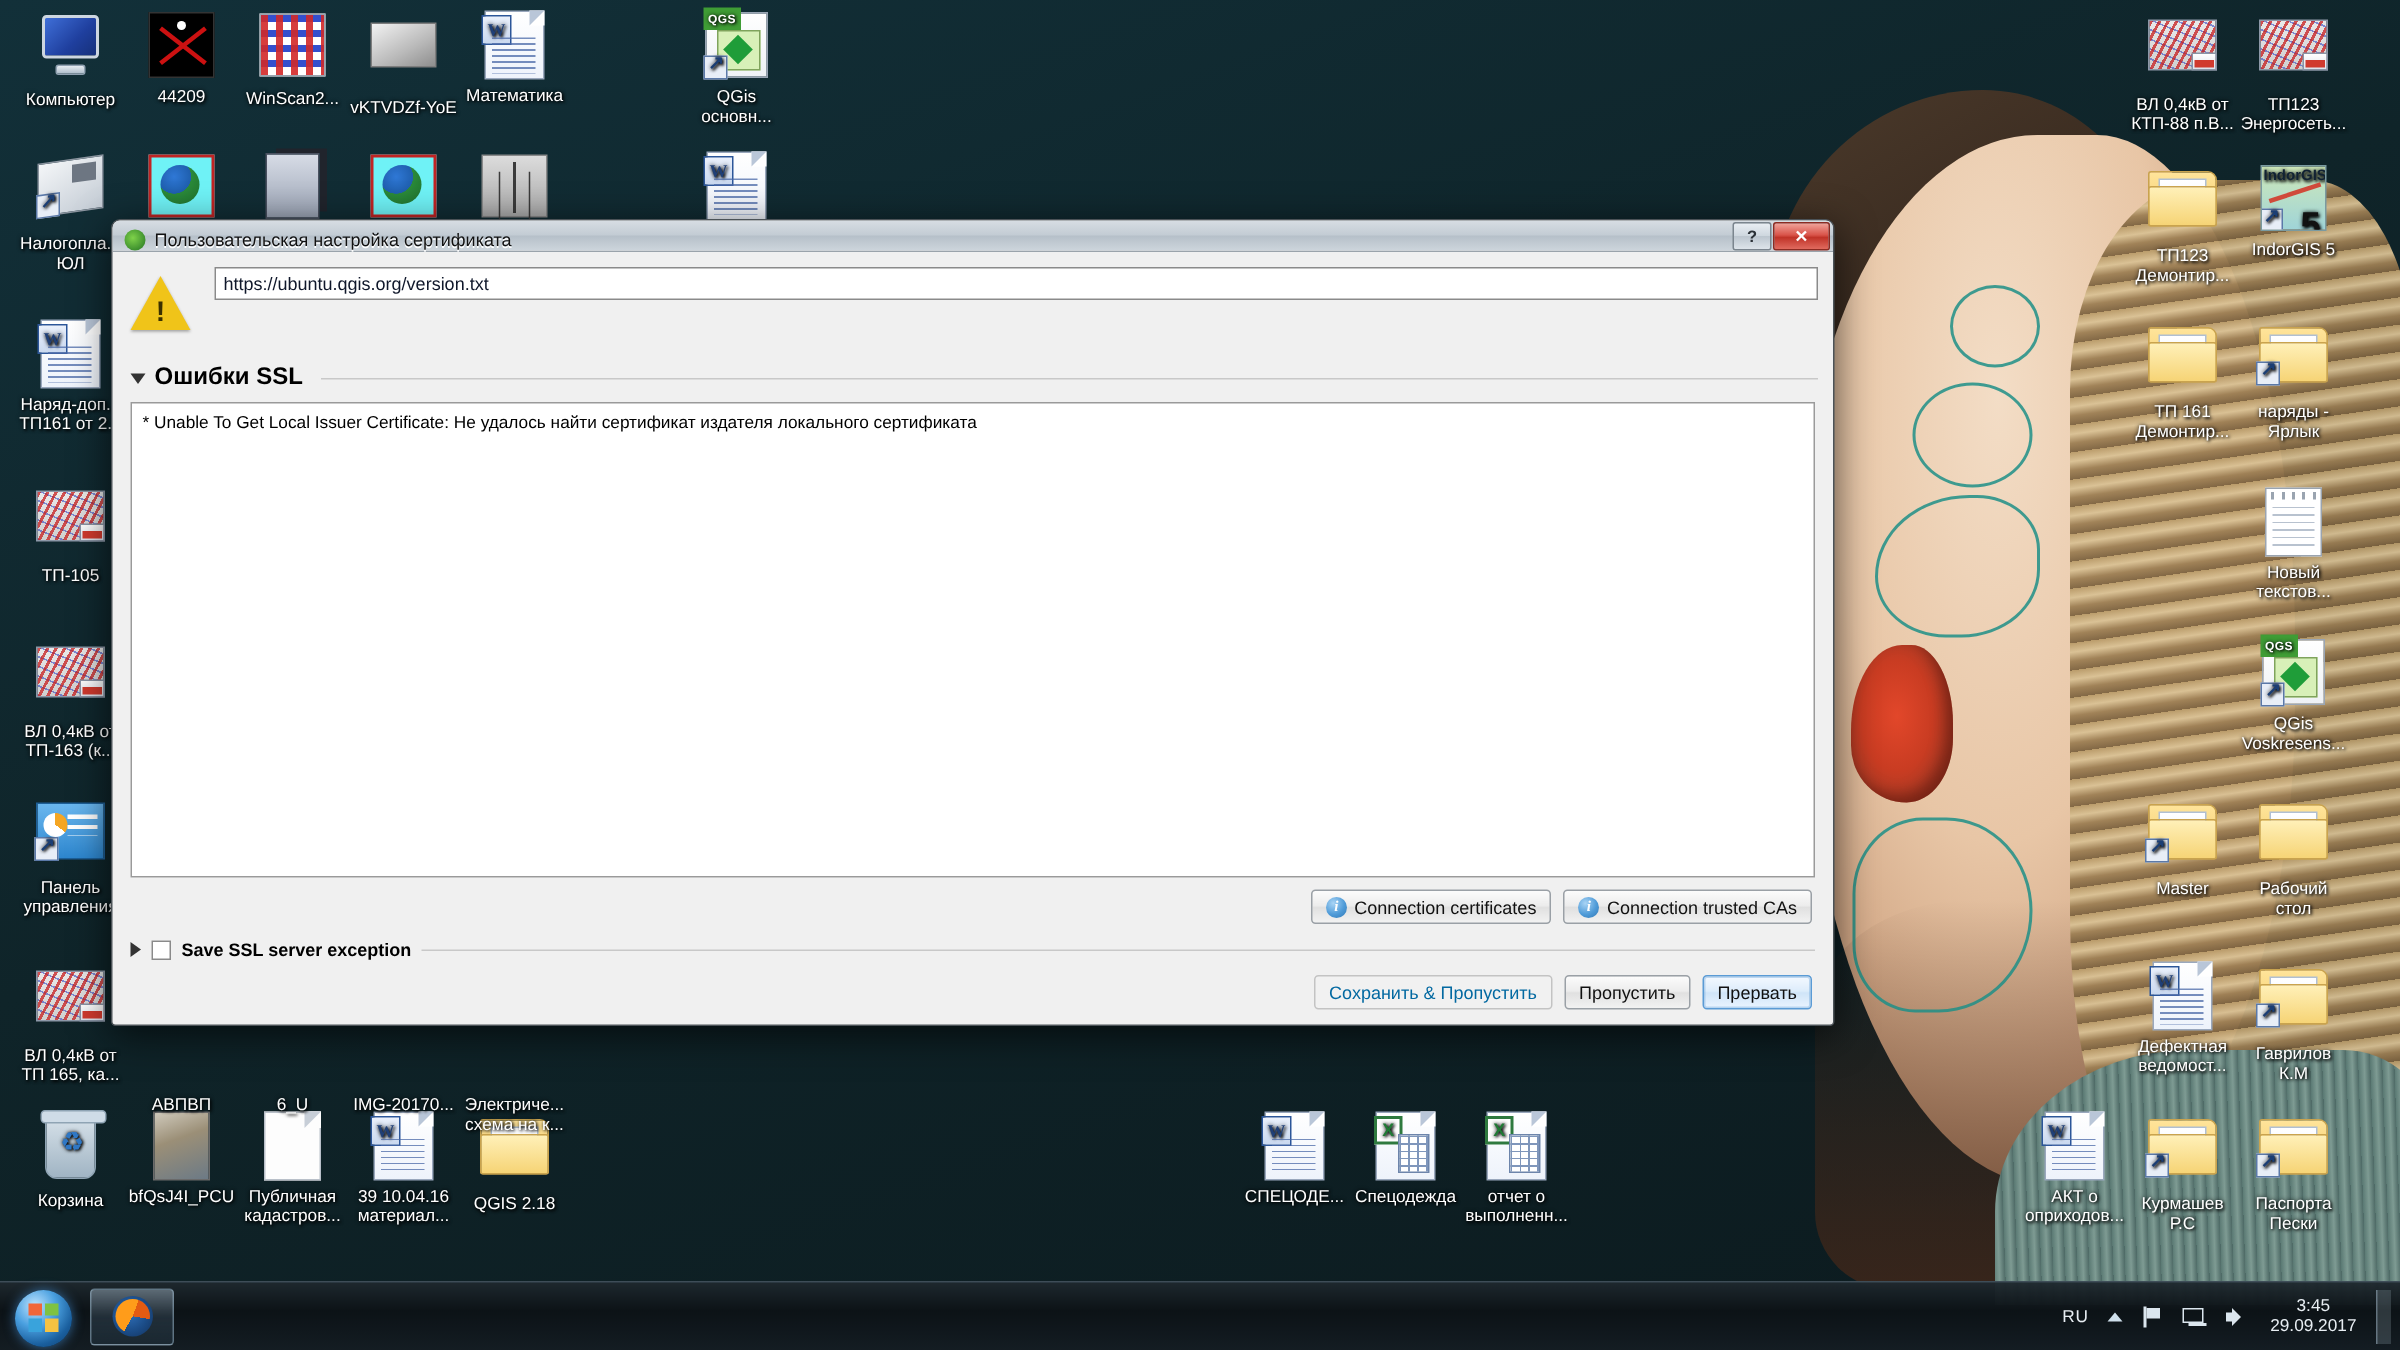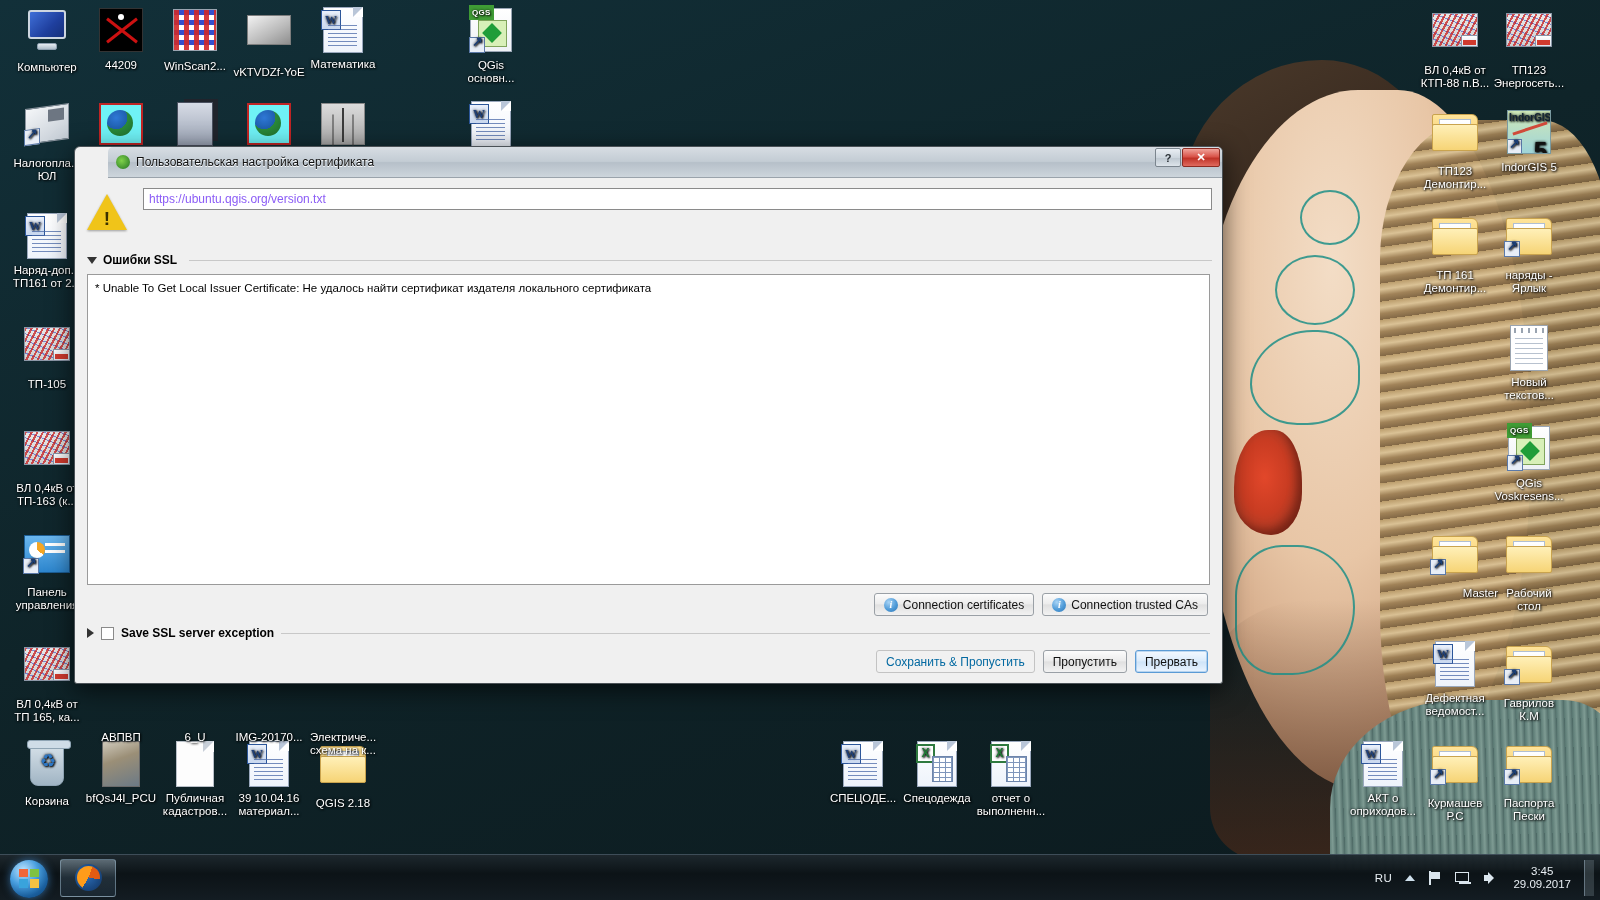--- a/index.html
+++ b/index.html
@@ -329,27 +329,26 @@
   #dialog {
     position:absolute; left:74px; top:146px; width:1149px; height:538px;
     background:#f0f0f0;
     border:1px solid #4b5257;
     border-radius:6px 6px 3px 3px;
     box-shadow: 0 6px 26px rgba(0,0,0,.65);
     font-size:12px; color:#000;
     display:flex; flex-direction:column;
   }
   #titlebar {
-    height:31px;
+    height:21px;
     background: linear-gradient(180deg,#d7dde3 0%,#c3ccd4 48%,#b6c0c9 52%,#cdd5dc 100%);
     border-radius:5px 5px 0 0;
     border-bottom:1px solid #9aa3ab;
-    display:flex; align-items:center; padding-left:8px;
+    display:flex; align-items:flex-end; padding-left:8px;
     position:relative;
-    margin-left:33px;
   }
   #titlebar .qicon {
     width:14px; height:14px; margin-right:6px; position:relative;
     background: radial-gradient(circle at 40% 40%, #7fd24a 0%, #3d8f2e 70%);
     border-radius:50%;
   }
   #titlebar .ttl {
     font-size:12px; color:#111; text-shadow:0 1px 0 #fff;
   }
   #titlebar .wbtns { position:absolute; right:2px; top:1px; display:flex; }
@@ -378,26 +377,26 @@
   }
   .warnicon .bang {
     position:absolute; left:0; right:0; top:14px; text-align:center;
     font-weight:bold; font-size:19px; color:#3a3000;
   }
   .topfields { flex:1; padding-left:14px; }
   .hdr { font-weight:bold; font-size:12.5px; margin:6px 0 9px 2px; }
   input.urlfield {
     width:100%; height:22px; padding:2px 5px;
     border:1px solid #8a8a8a; background:#ffffff;
-    font-family:"Liberation Sans", sans-serif; font-size:12px; color:#8b5cf6;
+    font-family:"Liberation Sans", sans-serif; font-size:12px; color:#0f172a;
     outline:none;
   }
   .grouphdr {
     display:flex; align-items:center; gap:6px; margin:11px 0 3px 2px;
-    font-weight:bold; font-size:12px;
+    font-weight:bold; font-size:16px;
   }
   .grouphdr .tri-d { width:0;height:0;border-left:5px solid transparent;border-right:5px solid transparent;border-top:7px solid #333; cursor:pointer;}
   .grouphdr .rule { flex:1; height:1px; background:#c8c8c8; margin-left:6px; }
   .errbox {
     flex:1; margin:4px 2px 0 2px; background:#fff; border:1px solid #9a9a9a;
     padding:5px 7px; overflow:hidden; font-size:11.5px; line-height:16px;
   }
   .btnrow { display:flex; justify-content:flex-end; gap:8px; margin:8px 4px 0 0; }
   button {
     font-family:"Liberation Sans", sans-serif; font-size:12px; color:#111;
@@ -805,21 +804,21 @@
         <div class="glyph">
           <div class="ic-qgs">
             <div class="tag">QGS</div>
             <div class="map"></div>
             <div class="shortcut"></div>
           </div>
         </div>
         <span class="lbl">QGis
 Voskresens...</span>
       </div>
-      <div class="dicon" style="left: 1412px; top: 530px; text-align: right;">
+      <div class="dicon" style="left: 1412px; top: 530px;">
         <div class="glyph">
           <div class="ic-folder">
             <div class="back"></div>
             <div class="paper"></div>
             <div class="front"></div>
             <div class="shortcut"></div>
           </div>
         </div>
         <span class="lbl">Master</span>
       </div>

